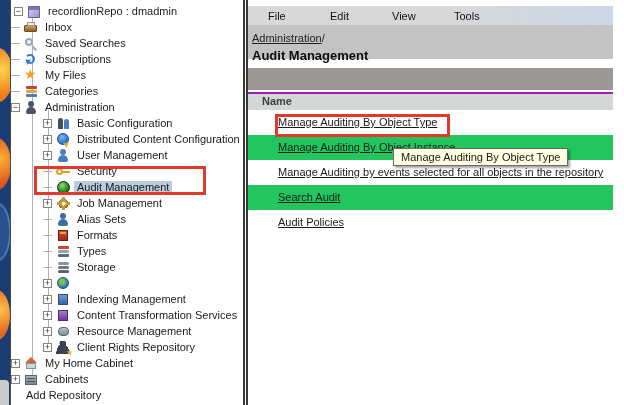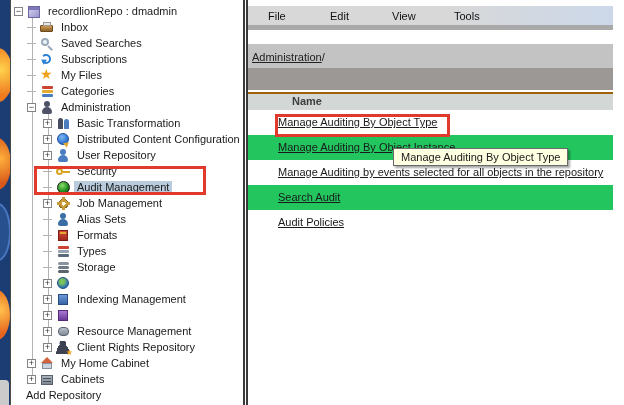--- a/index.html
+++ b/index.html
@@ -16,21 +16,21 @@
   .graycorner{position:absolute;left:0;top:380px;width:9px;height:25px;background:#cbcbcb;border-radius:0 4px 0 0}
 
   
   .tree{position:absolute;left:10px;top:0;width:233px;height:405px;background:#fff;
         border-left:1px solid #4a4a4a;box-sizing:border-box;z-index:1;overflow:hidden}
   .treerows{position:absolute;left:0;top:3px;right:0;z-index:2}
   .trunk{position:absolute;width:1px;background:#b2b2b2;z-index:1}
   .trunk.t1{left:21px;top:14px;height:366px}
   .trunk.t2{left:37px;top:110px;height:237px}
   .trow{display:flex;align-items:center;height:16px;font-size:11px;white-space:nowrap;position:relative;z-index:2}
-  .trow.lv0{padding-left:3px}.trow.lv1{padding-left:16px}.trow.lv2{padding-left:32px}.trow.plain{padding-left:12px}
+  .trow.lv0{padding-left:3px}.trow.lv1{padding-left:0}.trow.lv2{padding-left:32px}.trow.plain{padding-left:12px}
   .expander{width:9px;height:9px;border:1px solid #848484;background:#fff;flex:0 0 9px;
             font-size:9px;line-height:7px;text-align:center;color:#333;margin-right:4px;box-sizing:border-box}
   .expander.stub{border:none;background:linear-gradient(#b2b2b2,#b2b2b2) 0 50%/100% 1px no-repeat}
   .lbl{padding:0 3px}
   .lbl.sel{background:#b9cbdc}
 
   
   .ticon{position:relative;width:15px;height:13px;flex:0 0 15px;margin-right:3px}
   .i-cube::before{content:"";position:absolute;left:1px;top:1px;width:10px;height:10px;background:linear-gradient(135deg,#d6d2f0,#9a94cc);border:1px solid #6a66a0}
   .i-cube::after{content:"";position:absolute;left:2px;top:2px;width:10px;height:3px;background:#7d78b8}
@@ -75,28 +75,28 @@
   
   .divider{position:absolute;left:243px;top:0;width:5px;height:405px;background:#fff;
            border-left:2px solid #3a3a3a;border-right:2px solid #3a3a3a;box-sizing:border-box;z-index:2}
 
   
   .right{position:absolute;left:248px;top:0;width:376px;height:405px;background:#fff}
   .menubar{position:absolute;left:0;top:6px;width:365px;height:19px;display:flex;align-items:center;
            padding-left:20px;box-sizing:border-box;background:linear-gradient(90deg,#d8d8d8 55%,#ccd8ea)}
   .mitem{width:62px;font-size:11px;color:#111}
   .understrip{position:absolute;left:0;top:25px;width:365px;height:5px;background:#a9a9a9}
-  .crumbband{position:absolute;left:0;top:44px;width:365px;height:34px;background:#c3c3c3;
+  .crumbband{position:absolute;left:0;top:25px;width:365px;height:34px;background:#c3c3c3;
              padding:3px 0 7px 4px;box-sizing:border-box}
   .crumblink{font-size:11px;color:#222;text-decoration:underline;cursor:pointer}
   .crumbsep{font-size:11px;color:#222}
   .pagetitle{font-size:13px;font-weight:bold;color:#0d0d0d;margin-top:2px}
   .darkband{position:absolute;left:0;top:68px;width:365px;height:22px;background:#9b9896}
-  .namehdr{position:absolute;left:0;top:92px;width:365px;height:18px;background:#d3d7d6;border-top:2px solid #a16207;
-           box-sizing:border-box;font-size:11px;font-weight:bold;color:#3f3f3f;line-height:15px;padding-left:44px}
+  .namehdr{position:absolute;left:0;top:92px;width:365px;height:18px;background:#d3d7d6;border-top:2px solid #a21caf;
+           box-sizing:border-box;font-size:11px;font-weight:bold;color:#3f3f3f;line-height:15px;padding-left:14px}
   .rows{position:absolute;left:0;top:110px;width:365px}
   .lrow{height:25px;line-height:25px;padding-left:30px;font-size:11px;white-space:nowrap}
   .lrow.alt{background:#22c55e}
   .linktxt{text-decoration:underline;color:#1a1a1a;cursor:pointer}
   .box-list{position:absolute;left:27px;top:114px;width:169px;height:17px;border:3px solid #e13a2d;z-index:5}
   .tooltip{position:absolute;left:145px;top:148px;background:#ffffe1;border:1px solid #6a6a6a;
            padding:2px 7px;font-size:11px;white-space:nowrap;box-shadow:2px 2px 2px rgba(0,0,0,.35);z-index:6}
 </style>
 </head>
 <body>
@@ -152,33 +152,33 @@
 
       <div class="trow lv1">
         <span class="expander">−</span>
         <span class="ticon i-person c-dark"></span>
         <span class="lbl">Administration</span>
       </div>
 
       <div class="trow lv2">
         <span class="expander">+</span>
         <span class="ticon i-duo"></span>
-        <span class="lbl">Basic Transformation</span>
+        <span class="lbl">Basic Configuration</span>
       </div>
 
       <div class="trow lv2">
         <span class="expander">+</span>
         <span class="ticon i-disc"></span>
         <span class="lbl">Distributed Content Configuration</span>
       </div>
 
       <div class="trow lv2">
         <span class="expander">+</span>
         <span class="ticon i-person c-blue"></span>
-        <span class="lbl">User Repository</span>
+        <span class="lbl">User Management</span>
       </div>
 
       <div class="trow lv2">
         <span class="expander stub"></span>
         <span class="ticon i-key"></span>
         <span class="lbl">Security</span>
       </div>
 
       <div class="trow lv2">
         <span class="expander stub"></span>
@@ -223,20 +223,21 @@
 
       <div class="trow lv2">
         <span class="expander">+</span>
         <span class="ticon i-boxb"></span>
         <span class="lbl">Indexing Management</span>
       </div>
 
       <div class="trow lv2">
         <span class="expander">+</span>
         <span class="ticon i-boxp"></span>
+        <span class="lbl">Content Transformation Services</span>
       </div>
 
       <div class="trow lv2">
         <span class="expander">+</span>
         <span class="ticon i-boxg"></span>
         <span class="lbl">Resource Management</span>
       </div>
 
       <div class="trow lv2">
         <span class="expander">+</span>

